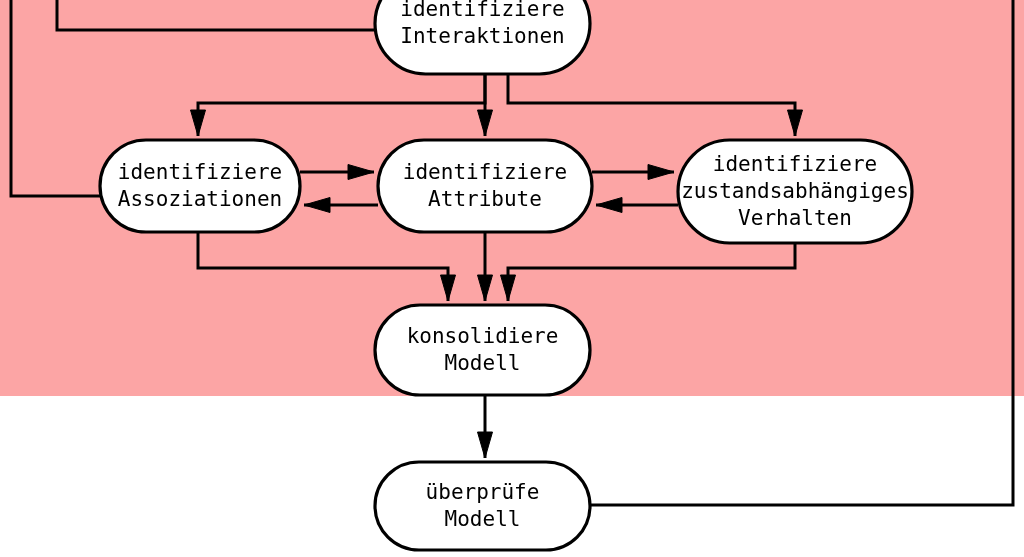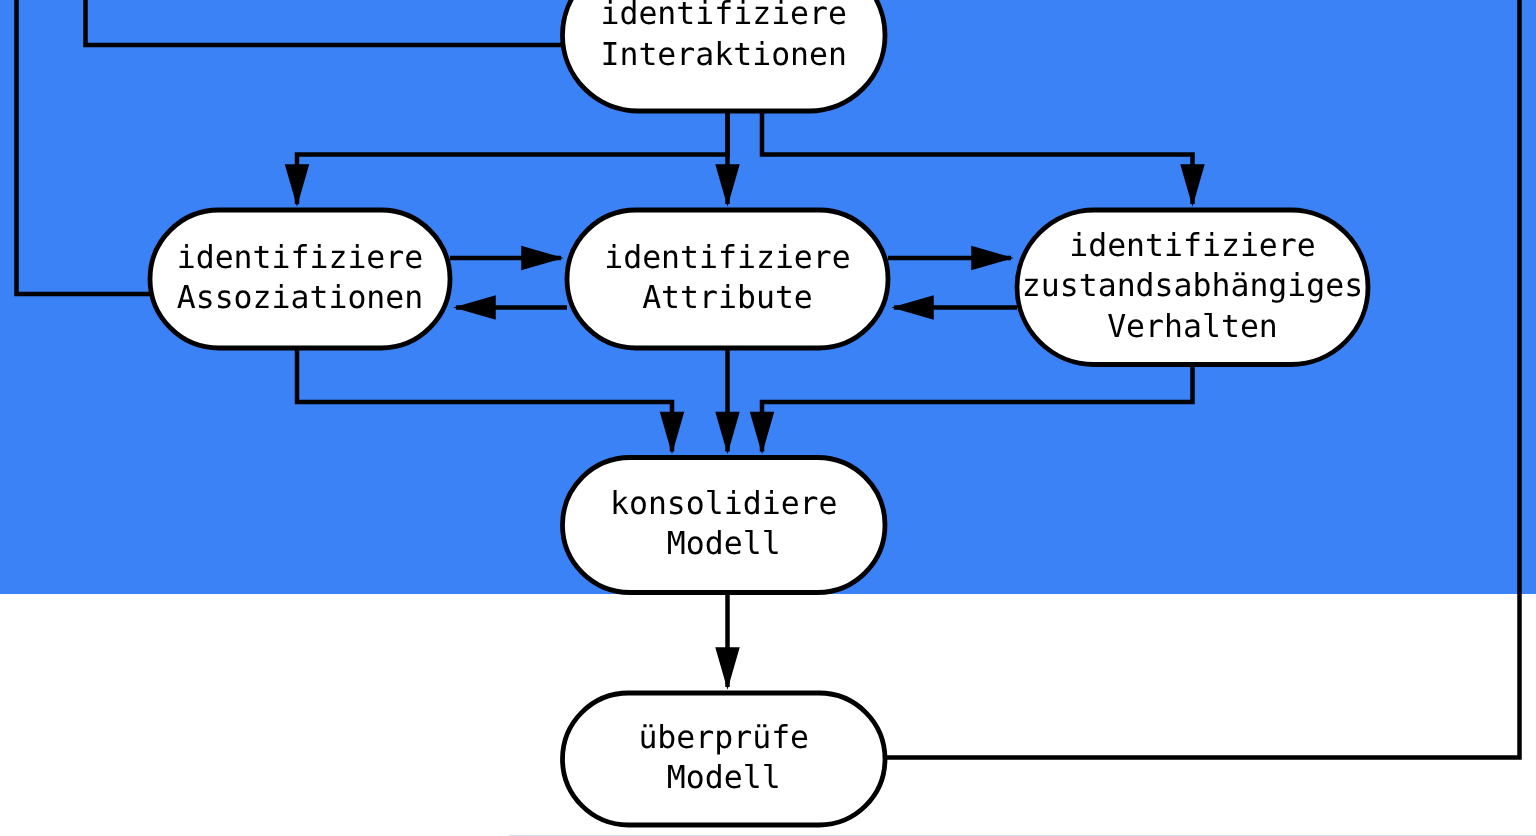--- a/index.html
+++ b/index.html
@@ -10,21 +10,21 @@
   body {
     width: 1024px;
     height: 557px;
     overflow: hidden;
     font-family: "DejaVu Sans Mono", "Liberation Mono", monospace;
   }
   #diagram-root {
     position: relative;
     width: 1024px;
     height: 396px;
-    background: #3b82f6;
+    background: #fca5a5;
   }
   svg#flow {
     display: block;
     width: 1024px;
     height: 557px;
   }
   .node-shape {
     fill: #ffffff;
     stroke: #000000;
     stroke-width: 3.2;

